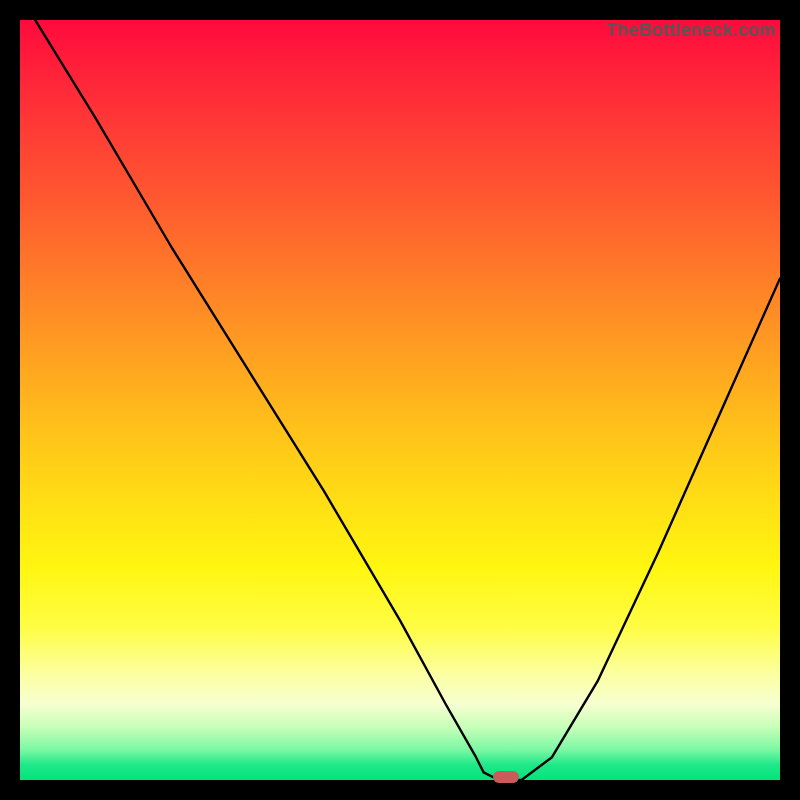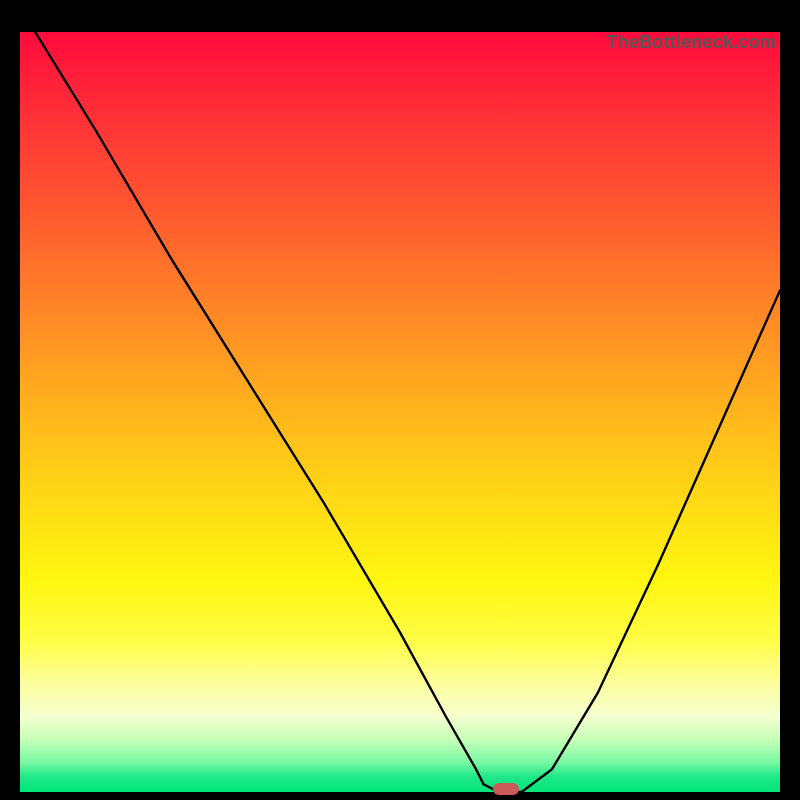--- a/index.html
+++ b/index.html
@@ -13,21 +13,21 @@
   }
   .frame {
     position: relative;
     width: 800px;
     height: 800px;
     background: #000;
   }
   .plot {
     position: absolute;
     left: 20px;
-    top: 32px;
+    top: 20px;
     width: 760px;
     height: 760px;
     
     background: linear-gradient(
       to bottom,
       #ff0a3c 0%,
       #ff1f3a 6%,
       #ff3a36 14%,
       #ff5a2f 24%,
       #ff7d28 34%,

